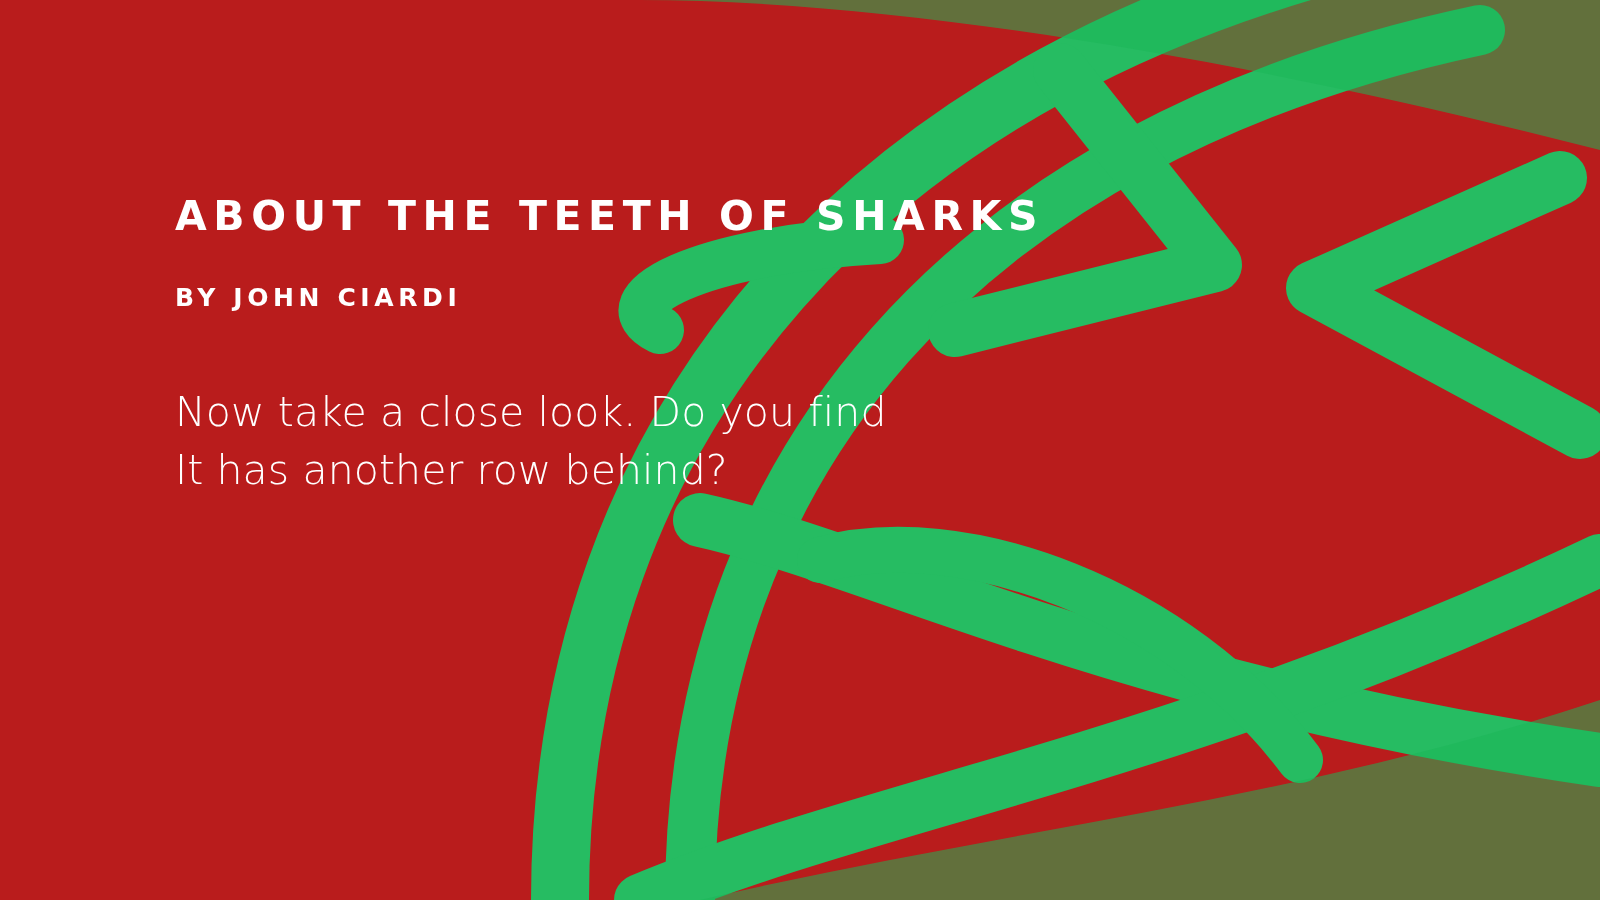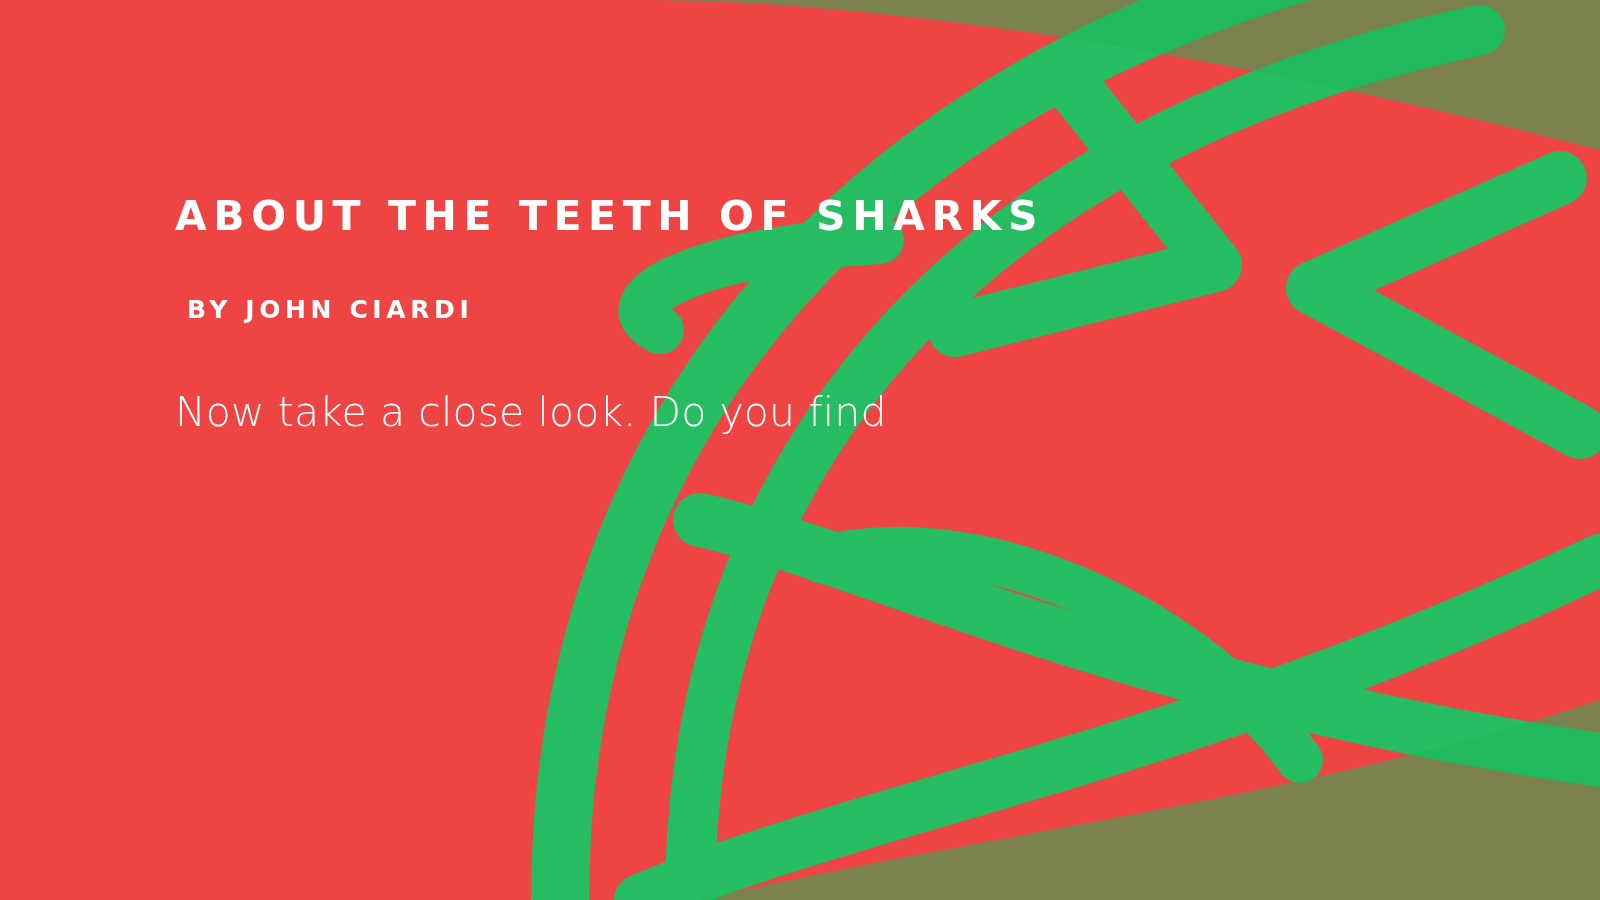--- a/index.html
+++ b/index.html
@@ -7,21 +7,21 @@
     margin: 0;
     padding: 0;
     background: #ffffff;
   }
 
   #card {
     position: relative;
     width: 1600px;
     height: 900px;
     overflow: hidden;
-    background: #ef4444;
+    background: #b91c1c;
     font-family: "DejaVu Sans", "Liberation Sans", sans-serif;
   }
 
   
   #bg-art {
     position: absolute;
     inset: 0;
     width: 1600px;
     height: 900px;
     display: block;
@@ -48,21 +48,21 @@
     letter-spacing: 6.6px;
     line-height: 1;
     color: #ffffff;
     white-space: nowrap;
   }
 
   .poem-byline {
     position: absolute;
     top: 285px;
     left: 0;
-    margin: 12px;
+    margin: 0;
     font-family: "DejaVu Sans", "Liberation Sans", sans-serif;
     font-size: 25px;
     font-weight: 700;
     letter-spacing: 4.6px;
     line-height: 1;
     color: #ffffff;
     white-space: nowrap;
   }
 
   .poem-body {
@@ -127,17 +127,18 @@
 
     <h1 class="poem-title">ABOUT THE TEETH OF SHARKS</h1>
 
     <h2 class="poem-byline">BY JOHN CIARDI</h2>
 
     <div class="poem-body">
 
 
       <div class="stanza">
         <div class="poem-line">Now take a close look. Do you find</div>
+        <div class="poem-line">It has another row behind?</div>
       </div>
 
     </div>
   </div>
 </div>
 
 </body></html>

